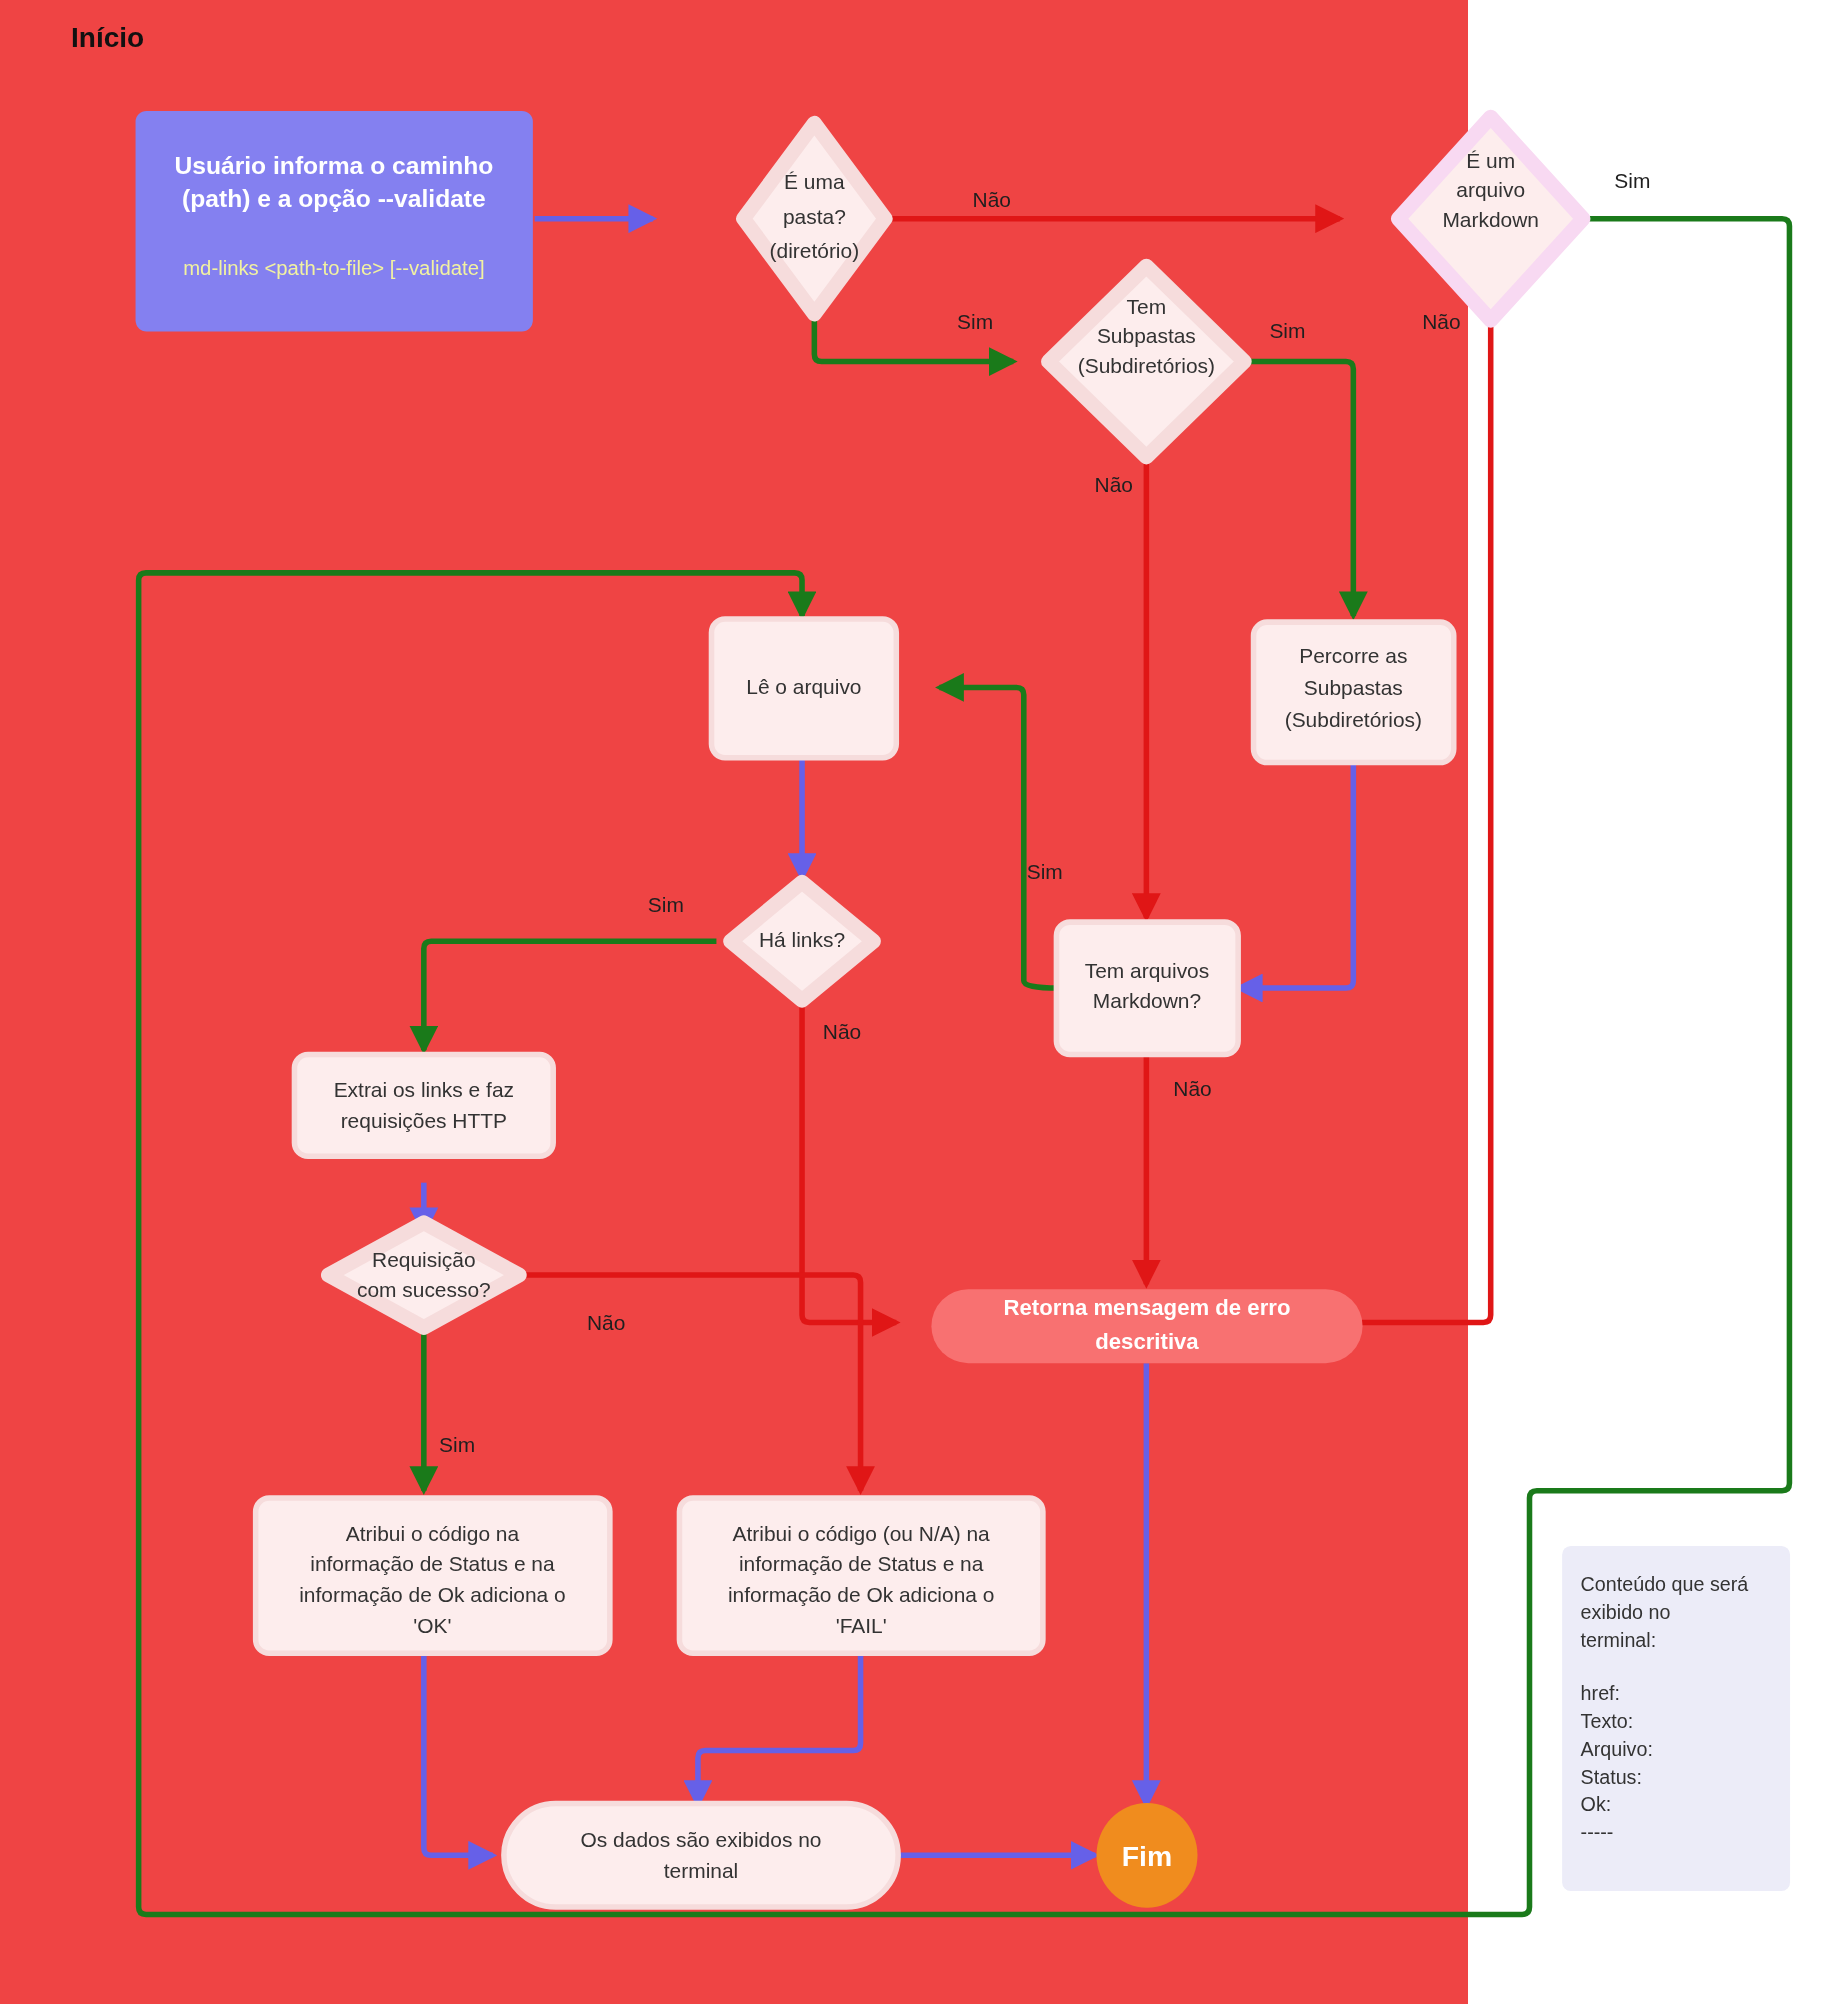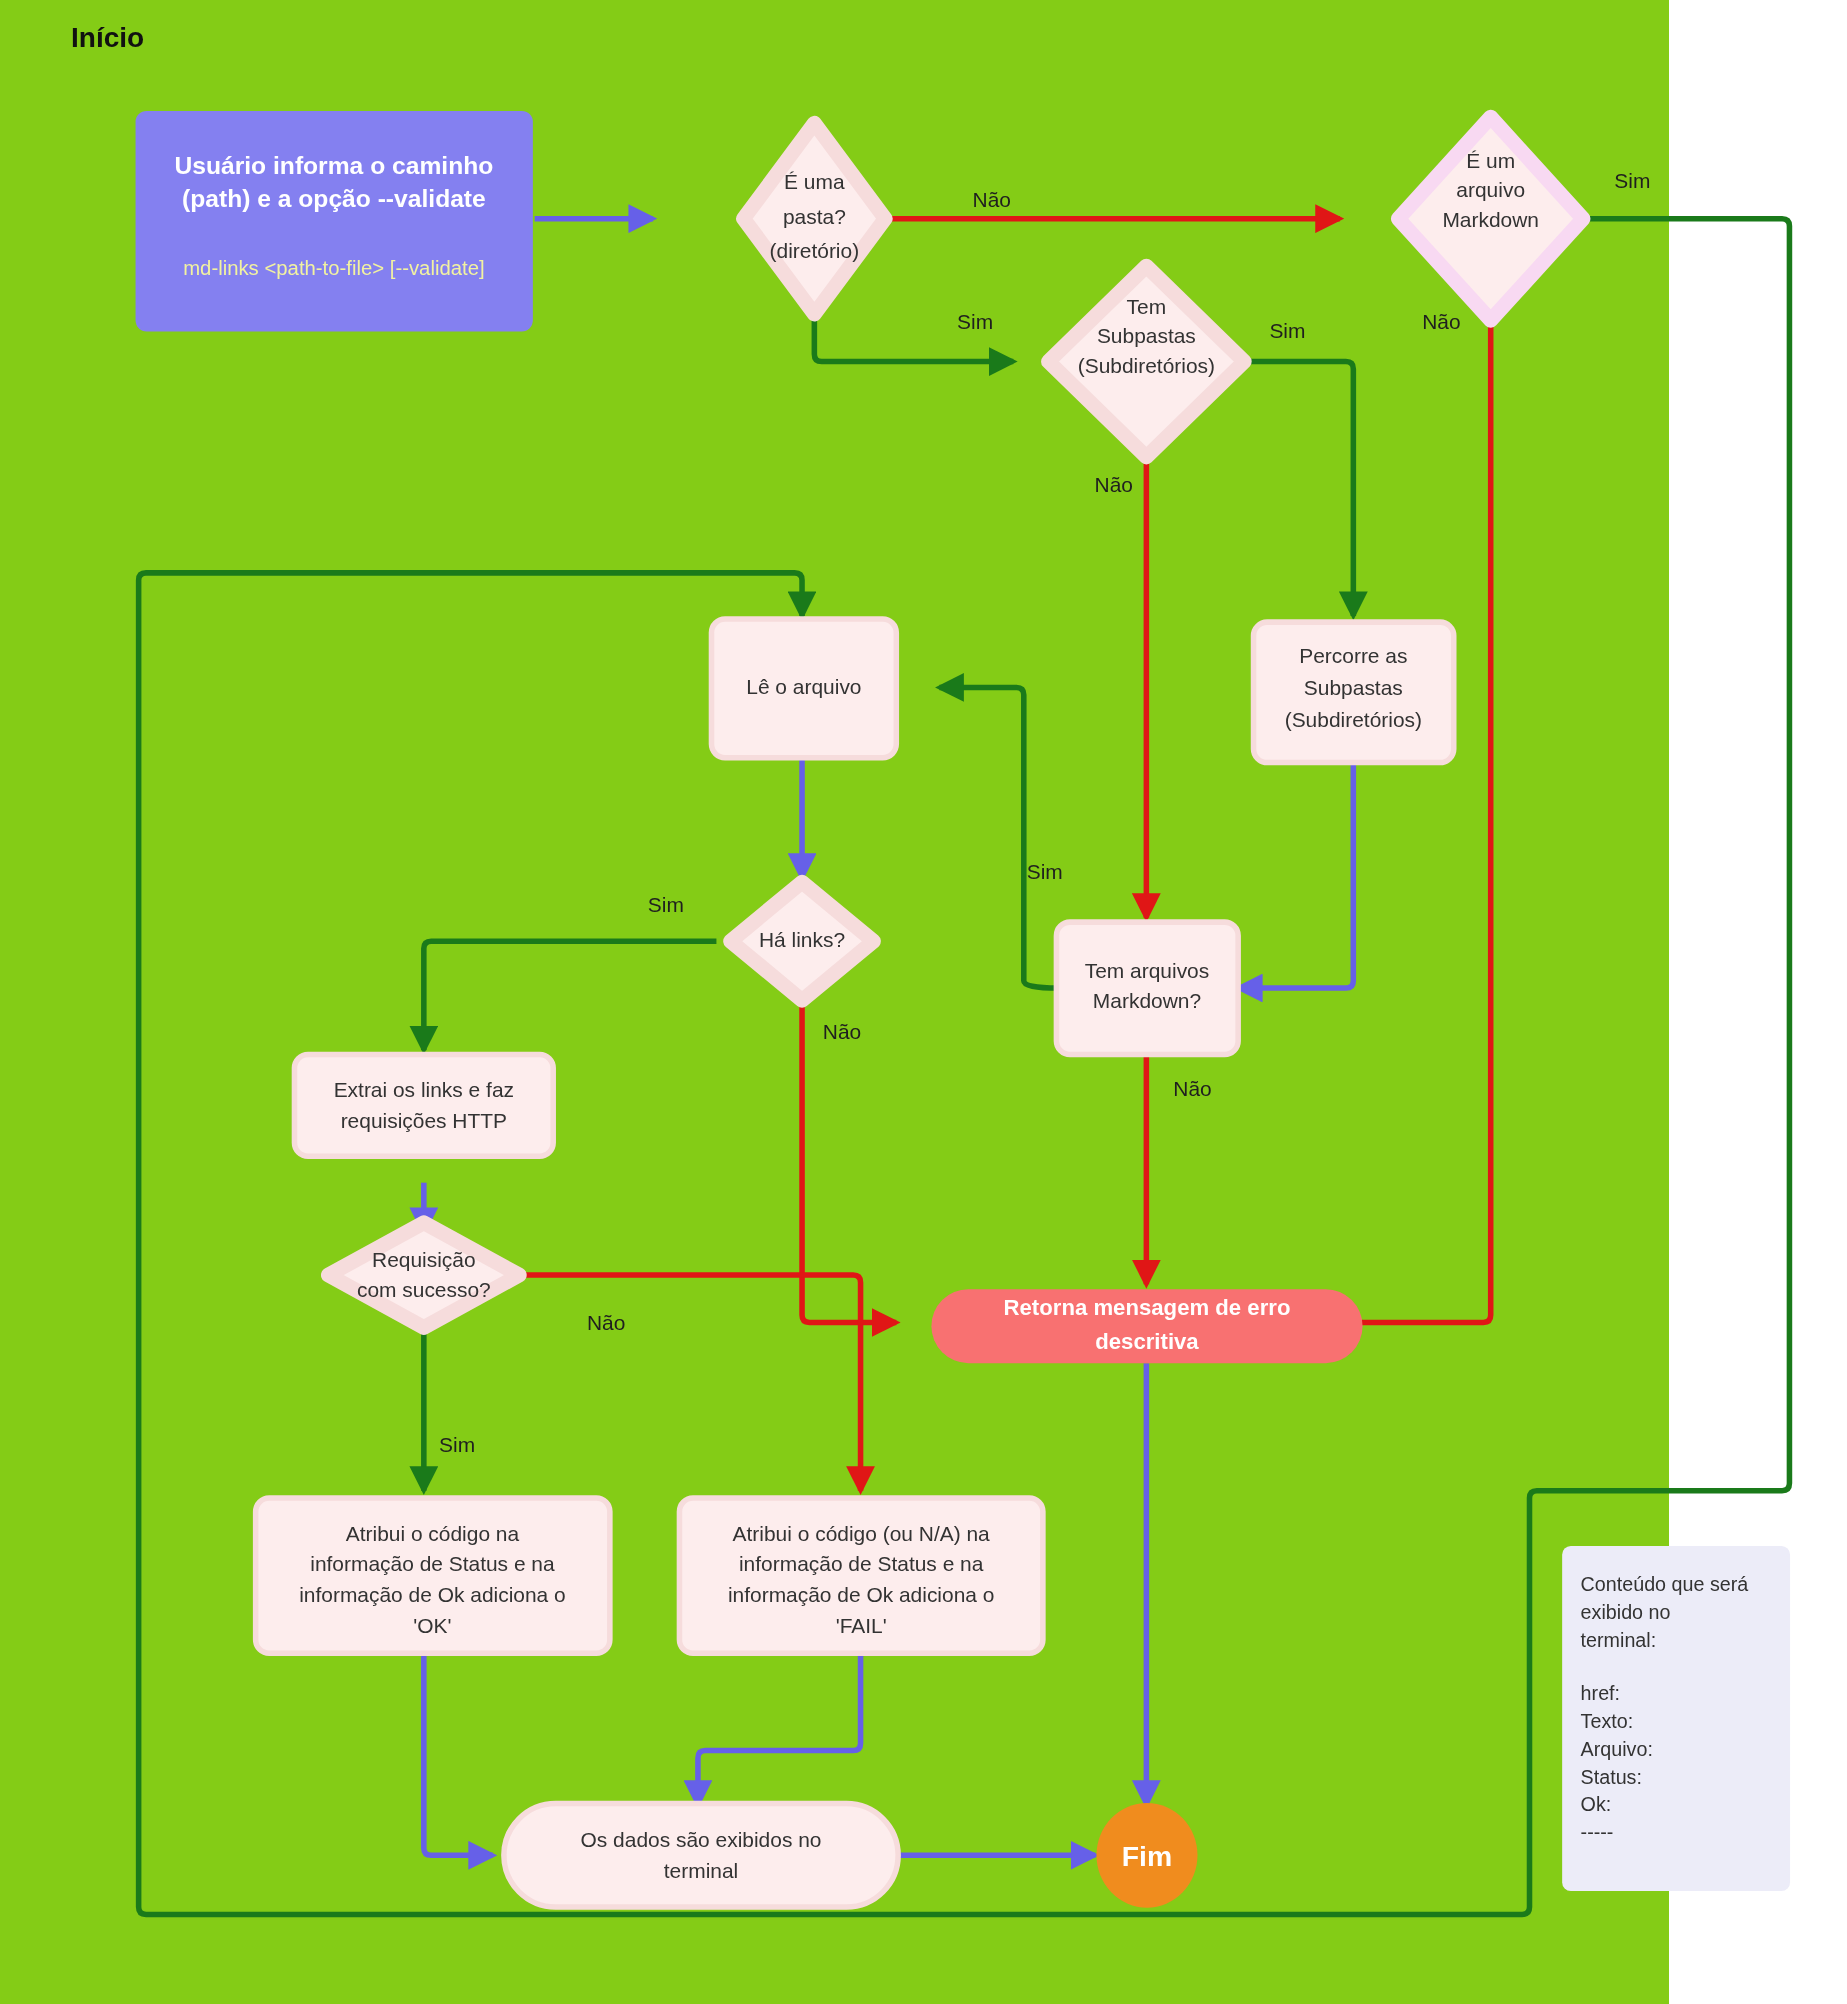--- a/index.html
+++ b/index.html
@@ -1,21 +1,21 @@
 <!DOCTYPE html>
 <html style="font-size:10px"><head>
 <meta charset="utf-8">
 <style>
   html,body{margin:0;padding:0;background:#ffffff;}
   body{
     width:1848px;height:2005px;
     font-family:"Liberation Sans", sans-serif;
     overflow:hidden;
   }
-  #root{position:relative;width:1669px;height:2005px;background:#84cc16;}
+  #root{position:relative;width:1468px;height:2005px;background:#ef4444;}
   svg{position:absolute;left:0;top:0;}
   .diagram-title{
     position:absolute;
     font-weight:bold;
     color:#111111;
     white-space:nowrap;
   }
   
   text{ dominant-baseline:middle; }
 </style>

